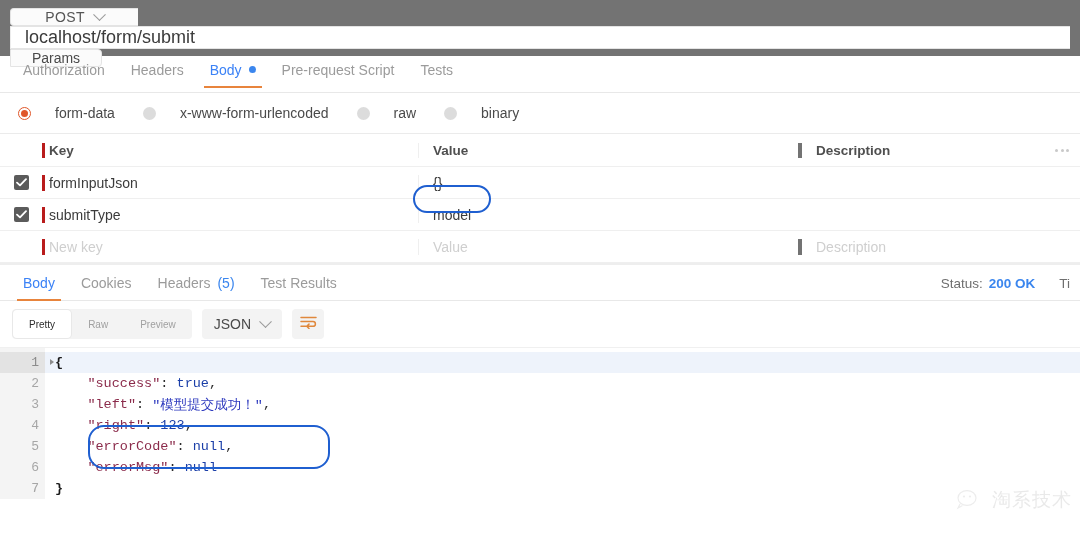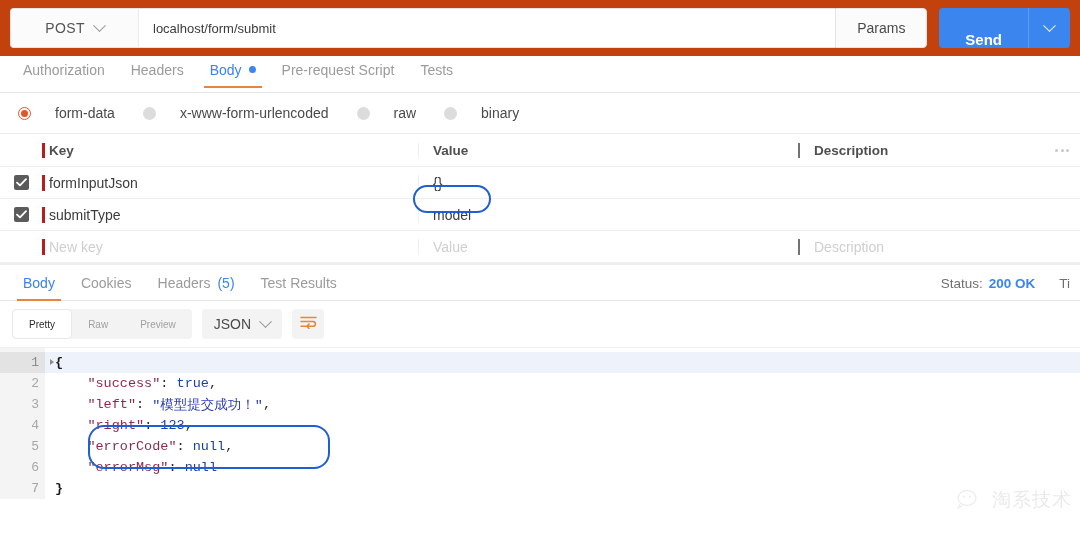--- a/index.html
+++ b/index.html
@@ -11,21 +11,22 @@
     -webkit-font-smoothing: antialiased;
     overflow: hidden;
   }
   #app { position: relative; width: 1080px; height: 539px; background:#fff; }
 
   
   .urlbar {
     display: flex; align-items: stretch;
     height: 56px;
     padding: 8px 10px 0 10px;
-    background: #c2410c;
+    background: #737373;
+    flex-direction: column;
   }
   .method-box {
     width: 128px;
     border: 1px solid #e4e4e4;
     border-right: none;
     border-radius: 4px 0 0 4px;
     background: #fbfbfb;
     display: flex; align-items: center; justify-content: center;
     gap: 10px;
     height: 40px;
@@ -38,21 +39,21 @@
   }
   .url-input {
     flex: 1;
     border: 1px solid #e4e4e4;
     border-left: 1px solid #ececec;
     border-right: none;
     background: #fff;
     height: 40px;
     display:flex; align-items:center;
     padding-left: 14px;
-    font-size: 13px; color: #3b3b3b;
+    font-size: 18px; color: #3b3b3b;
   }
   .params-btn {
     width: 92px; height: 40px;
     border: 1px solid #e4e4e4;
     border-radius: 0 4px 4px 0;
     background: #fbfbfb;
     display:flex; align-items:center; justify-content:center;
     font-size: 14px; color: #4a4a4a;
   }
   .send-wrap {
@@ -105,21 +106,21 @@
   }
   .radio-label { font-size: 14px; color:#4a4a4a;margin-left:16px; }
 
   
   .kvtable { border-top:1px solid #ebebeb; }
   .kvrow { display:flex; height: 32px; align-items:center; border-bottom:1px solid #efefef; }
   .kvrow.head { height: 33px; background:#fff; }
   .c-check { width: 42px; display:flex; align-items:center; justify-content:center; flex:none; }
   .c-key   { width: 376px; flex:none; display:flex; align-items:center; padding-left:4px; border-left:3px solid #b91c1c;}
   .c-val   { width: 380px; flex:none; display:flex; align-items:center; padding-left:14px; border-left:1px solid #efefef;}
-  .c-desc  { flex:1; display:flex; padding-left:14px; border-left:2px solid #737373;}
+  .c-desc  { flex:1; display:flex; padding-left:14px; border-left:4px solid #737373;}
   .c-dots  { width: 36px; flex:none; display:flex; align-items:center; justify-content:center; }
   .hcell { font-size:13.5px; font-weight:bold; color:#4f4f4f; }
   .cell { font-size:14px; color:#3b3b3b; }
   .cell.muted { color:#cfcfcf; }
   .chk {
     width:15px;height:15px;border-radius:2px;background:#5b5b5b;
     display:flex;align-items:center;justify-content:center;
   }
   .chk svg { display:block; }
   .dots3 { display:flex; gap:2.5px; }

